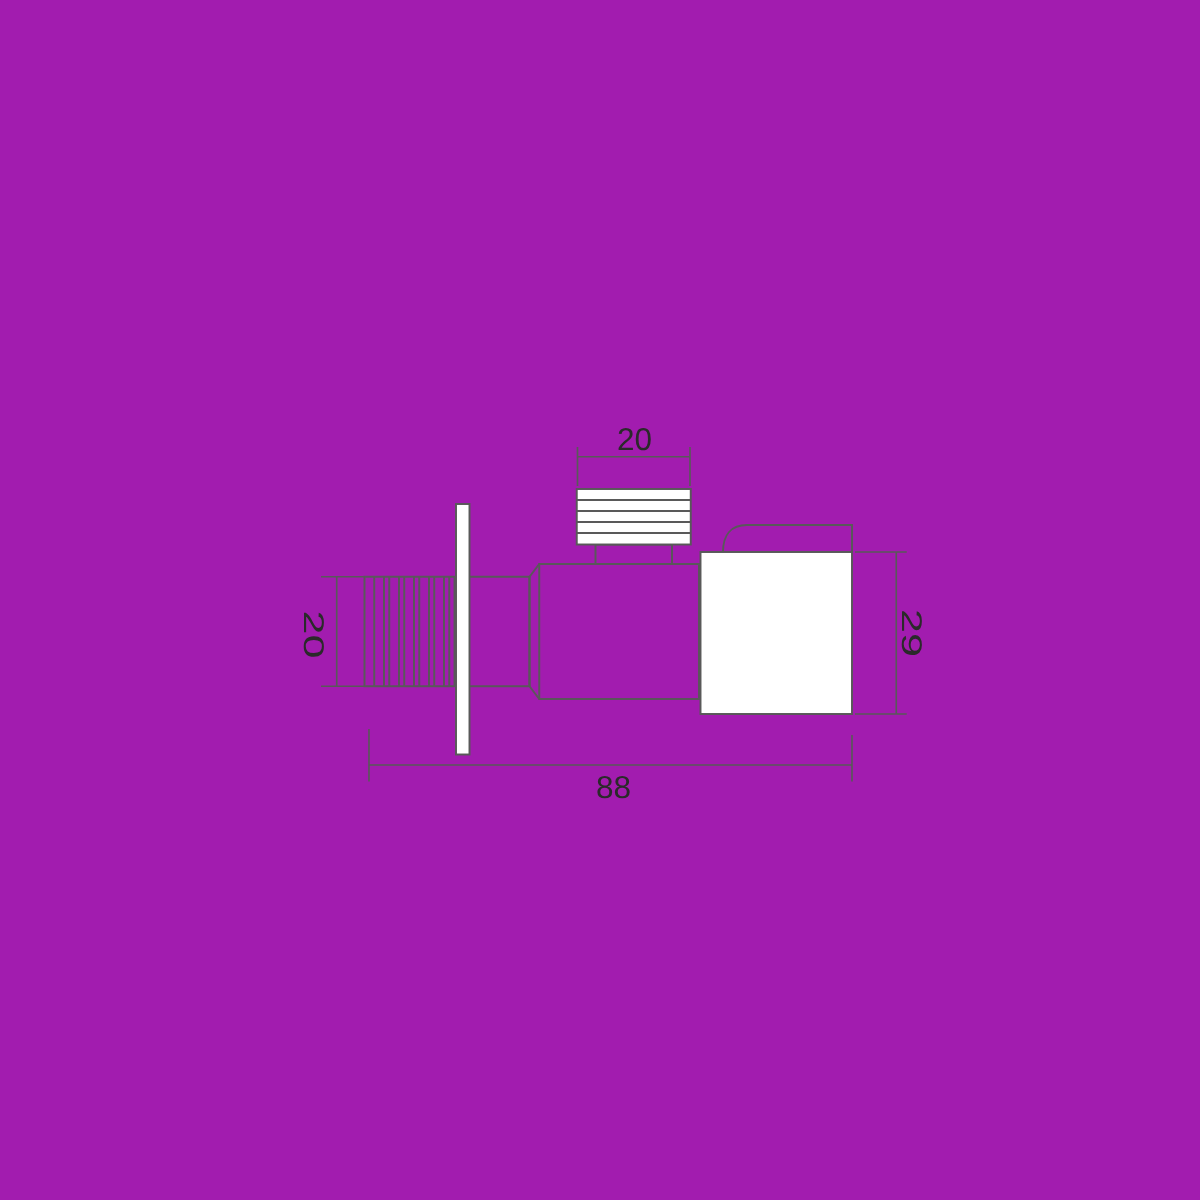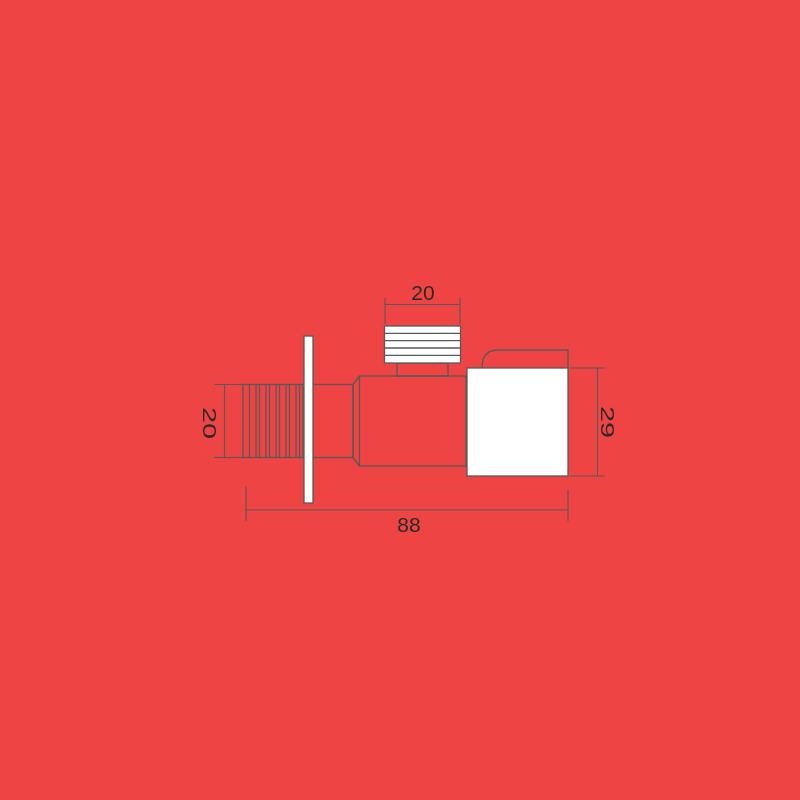--- a/index.html
+++ b/index.html
@@ -4,21 +4,21 @@
 <style>
   html, body {
     margin: 0;
     padding: 0;
     background: #ffffff;
   }
   .canvas {
     position: relative;
     width: 800px;
     height: 800px;
-    background: #ef4444;
+    background: #a21caf;
     font-family: "Liberation Sans", sans-serif;
     overflow: hidden;
   }
   svg text {
     font-family: "Liberation Sans", sans-serif;
     fill: #2a2a2a;
   }
   .outline {
     fill: none;
     stroke: #595959;

